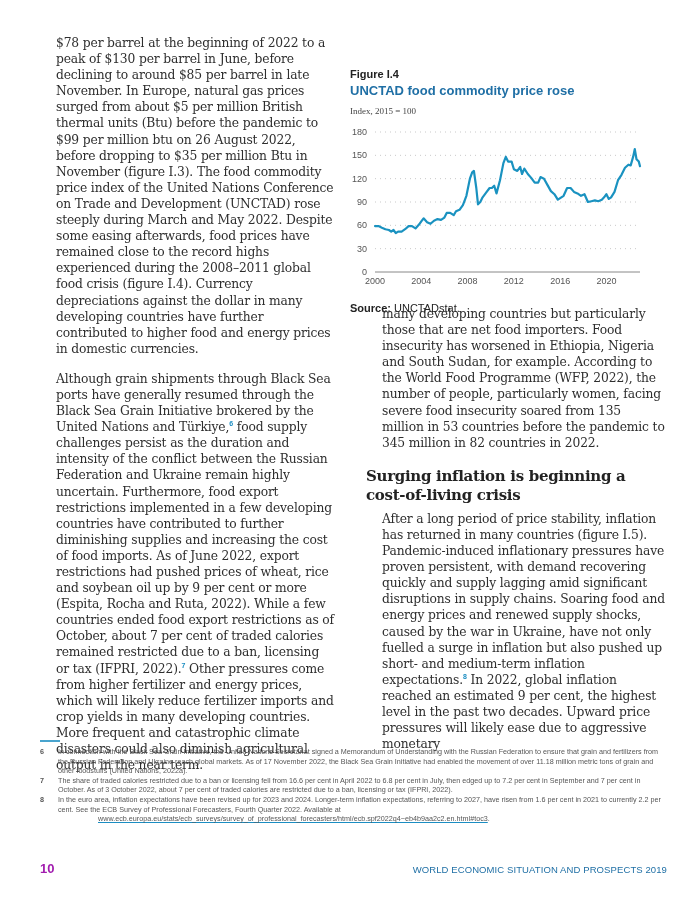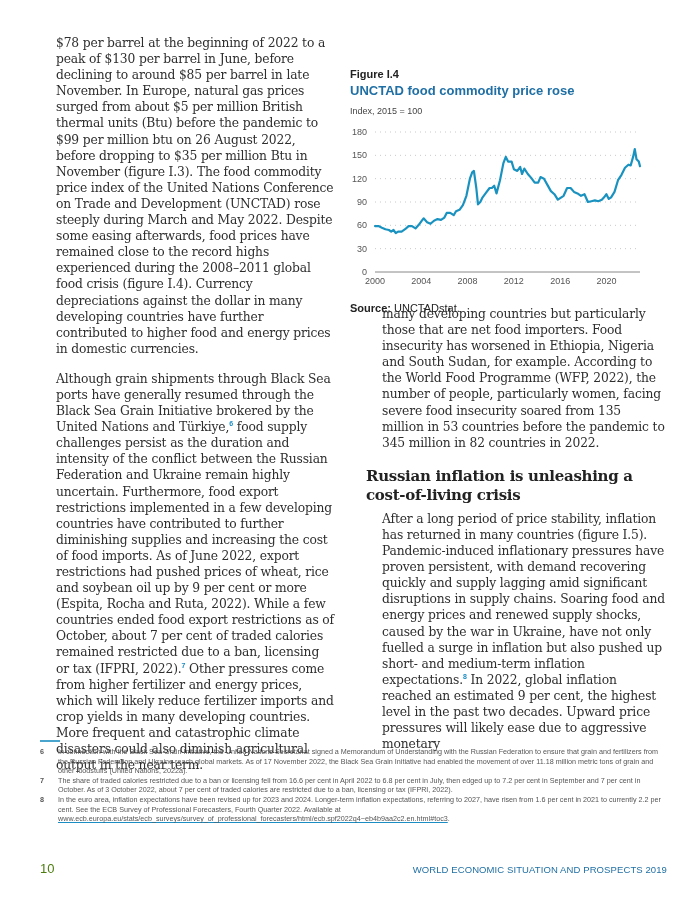--- a/index.html
+++ b/index.html
@@ -6,32 +6,32 @@
   body { width: 700px; height: 906px; position: relative; overflow: hidden; color: #2b2b2b; }
   .col { position: absolute; font-family: "DejaVu Serif", "Liberation Serif", serif; font-size: 12.3px; line-height: 16.1px; color: #2e2e2e; letter-spacing: -0.15px; }
   .col p { margin: 0 0 14px 16px; }
   #left { left: 40px; top: 35px; width: 295px; }
   #right { left: 366px; top: 306px; width: 300px; }
   sup.fn { color: #1b8dc2; font-family: "Liberation Sans", sans-serif; font-size: 7px; font-weight: bold; vertical-align: 5px; line-height: 0; }
   h2.section { font-family: "DejaVu Serif", "Liberation Serif", serif; font-size: 15px; font-weight: bold; line-height: 19px; margin: 16px 0 6px 0; color: #222; letter-spacing: -0.3px; }
   #figure { position: absolute; left: 350px; top: 38px; width: 330px; height: 250px; margin-top: 30px; }
   .fig-num { font-family: "Liberation Sans", sans-serif; font-weight: bold; font-size: 11px; color: #222; }
   .fig-title { font-family: "Liberation Sans", sans-serif; font-weight: bold; font-size: 13px; color: #1f6fa5; margin-top: 3px; }
-  .fig-unit { font-family: Liberation Sans, sans-serif; font-size: 9px; color: #444; margin-top: 8px; }
+  .fig-unit { font-family: Liberation Serif, serif; font-size: 9px; color: #444; margin-top: 8px; }
   .fig-source { position: absolute; left: 0; top: 234px; font-family: "Liberation Sans", sans-serif; font-size: 11px; color: #222; }
   .fig-source b { font-weight: bold; }
   #chart { position: absolute; left: 0; top: 58px; }
   .tick { font-family: "Liberation Sans", sans-serif; font-size: 9px; fill: #555; }
   #footnotes { position: absolute; left: 40px; top: 740px; width: 625px; font-family: "Liberation Sans", sans-serif; font-size: 7.2px; line-height: 9.6px; color: #555; }
   .fn-rule { width: 20px; height: 2px; background: #1b8dc2; margin-bottom: 5px; opacity: 0.8; }
   .fn-row { display: flex; }
   .fn-num { width: 18px; flex: none; font-weight: bold; color: #555; }
   .fn-text { flex: 1; }
-  .fn-link { color: #555; text-decoration: underline; text-decoration-color: #1b8dc2; }
-  #footer-page { position: absolute; left: 40px; top: 861px; font-family: "Liberation Sans", sans-serif; font-weight: normal; font-size: 13px; color: #4d7c0f; }
+  .fn-link { color: #555; text-decoration: underline; text-decoration-color: #1b8dc2; margin-left: 40px; }
+  #footer-page { position: absolute; left: 40px; top: 861px; font-family: "Liberation Sans", sans-serif; font-weight: bold; font-size: 13px; color: #a21caf; }
   #footer-title { position: absolute; right: 33px; top: 864px; font-family: "Liberation Sans", sans-serif; font-size: 9.5px; color: #1f6fa5; letter-spacing: 0.1px; }
 </style>
 </head>
 <body>
 
 <div id="left" class="col">
   <p>$78 per barrel at the beginning of 2022 to a peak of $130 per barrel in June, before declining to around $85 per barrel in late November. In Europe, natural gas prices surged from about $5 per million British thermal units (Btu) before the pandemic to $99 per million btu on 26 August 2022, before dropping to $35 per million Btu in November (figure I.3). The food commodity price index of the United Nations Conference on Trade and Development (UNCTAD) rose steeply during March and May 2022. Despite some easing afterwards, food prices have remained close to the record highs experienced during the 2008–2011 global food crisis (figure I.4). Currency depreciations against the dollar in many developing countries have further contributed to higher food and energy prices in domestic currencies.</p>
   <p><span>Although grain shipments through Black Sea ports have generally resumed through the Black Sea Grain Initiative brokered by the United Nations and Türkiye,</span><sup class="fn">6</sup><span> food supply challenges persist as the duration and intensity of the conflict between the Russian Federation and Ukraine remain highly uncertain. Furthermore, food export restrictions implemented in a few developing countries have contributed to further diminishing supplies and increasing the cost of food imports. As of June 2022, export restrictions had pushed prices of wheat, rice and soybean oil up by 9 per cent or more (Espita, Rocha and Ruta, 2022). While a few countries ended food export restrictions as of October, about 7 per cent of traded calories remained restricted due to a ban, licensing or tax (IFPRI, 2022).</span><sup class="fn">7</sup><span> Other pressures come from higher fertilizer and energy prices, which will likely reduce fertilizer imports and crop yields in many developing countries. More frequent and catastrophic climate disasters could also diminish agricultural output in the near term.</span></p>
 </div>
 
@@ -66,21 +66,21 @@
       </g>
     <g id="line-layer">
         <polyline points="25.0,100.1 28.5,100.1 31.9,101.7 35.4,103.2 38.9,104.0 41.2,105.6 43.5,104.0 45.8,107.1 48.1,105.6 51.6,105.6 55.1,103.2 58.6,100.1 62.0,100.1 65.5,102.4 69.0,98.6 71.3,95.4 73.6,92.3 77.1,96.2 80.5,97.8 84.0,94.7 87.5,93.1 91.0,93.9 94.4,91.6 96.7,86.9 100.2,86.9 103.7,89.2 106.0,85.3 109.5,83.8 112.9,79.1 116.4,69.8 119.9,52.7 122.2,46.4 123.9,44.9 126.3,62.0 128.0,78.3 130.3,76.0 132.6,71.3 136.1,66.7 139.6,62.0 141.9,62.0 144.2,59.7 146.5,67.4 150.0,54.2 153.4,37.1 155.8,30.9 158.1,35.6 161.6,35.6 163.9,43.3 167.3,44.9 170.2,41.0 172.0,48.0 174.3,42.6 177.8,48.0 181.2,51.9 184.7,56.6 188.2,56.6 190.5,51.1 194.0,52.7 197.4,58.9 200.9,65.1 204.4,68.2 207.8,73.7 210.2,72.1 213.6,69.8 217.1,62.0 220.6,62.0 224.0,65.9 227.5,67.4 231.0,69.8 234.5,68.2 237.9,76.0 241.4,75.2 244.9,74.4 248.3,75.2 251.8,73.7 254.1,71.3 256.4,68.2 258.8,72.9 261.1,71.3 264.5,65.9 268.0,54.2 271.5,48.8 275.0,41.8 278.4,38.7 280.7,39.4 283.1,30.9 284.8,23.1 286.5,33.2 288.8,35.6 290.0,40.2" fill="none" stroke="#1a92c0" stroke-width="2.2" stroke-linejoin="round" stroke-linecap="round"></polyline>
       </g>
   </svg>
   <div class="fig-source"><b>Source:</b><span> UNCTADstat.</span></div>
 </div>
 
 <div id="right" class="col">
   <p>many developing countries but particularly those that are net food importers. Food insecurity has worsened in Ethiopia, Nigeria and South Sudan, for example. According to the World Food Programme (WFP, 2022), the number of people, particularly women, facing severe food insecurity soared from 135 million in 53 countries before the pandemic to 345 million in 82 countries in 2022.</p>
-  <h2 class="section">Russian inflation is unleashing a cost-of-living crisis</h2>
+  <h2 class="section">Surging inflation is beginning a cost-of-living crisis</h2>
   <p><span>After a long period of price stability, inflation has returned in many countries (figure I.5). Pandemic-induced inflationary pressures have proven persistent, with demand recovering quickly and supply lagging amid significant disruptions in supply chains. Soaring food and energy prices and renewed supply shocks, caused by the war in Ukraine, have not only fuelled a surge in inflation but also pushed up short- and medium-term inflation expectations.</span><sup class="fn">8</sup><span> In 2022, global inflation reached an estimated 9 per cent, the highest level in the past two decades. Upward price pressures will likely ease due to aggressive monetary</span></p>
 </div>
 
 <div id="footnotes">
   <div class="fn-rule"></div>
   <div class="fn-row">
     <span class="fn-num">6</span>
     <span class="fn-text">In connection with the Black Sea Grain Initiative, the United Nations Secretariat signed a Memorandum of Understanding with the Russian Federation to ensure that grain and fertilizers from the Russian Federation and Ukraine reach global markets. As of 17 November 2022, the Black Sea Grain Initiative had enabled the movement of over 11.18 million metric tons of grain and other foodstuffs (United Nations, 2022a).</span>
   </div>
   <div class="fn-row">

